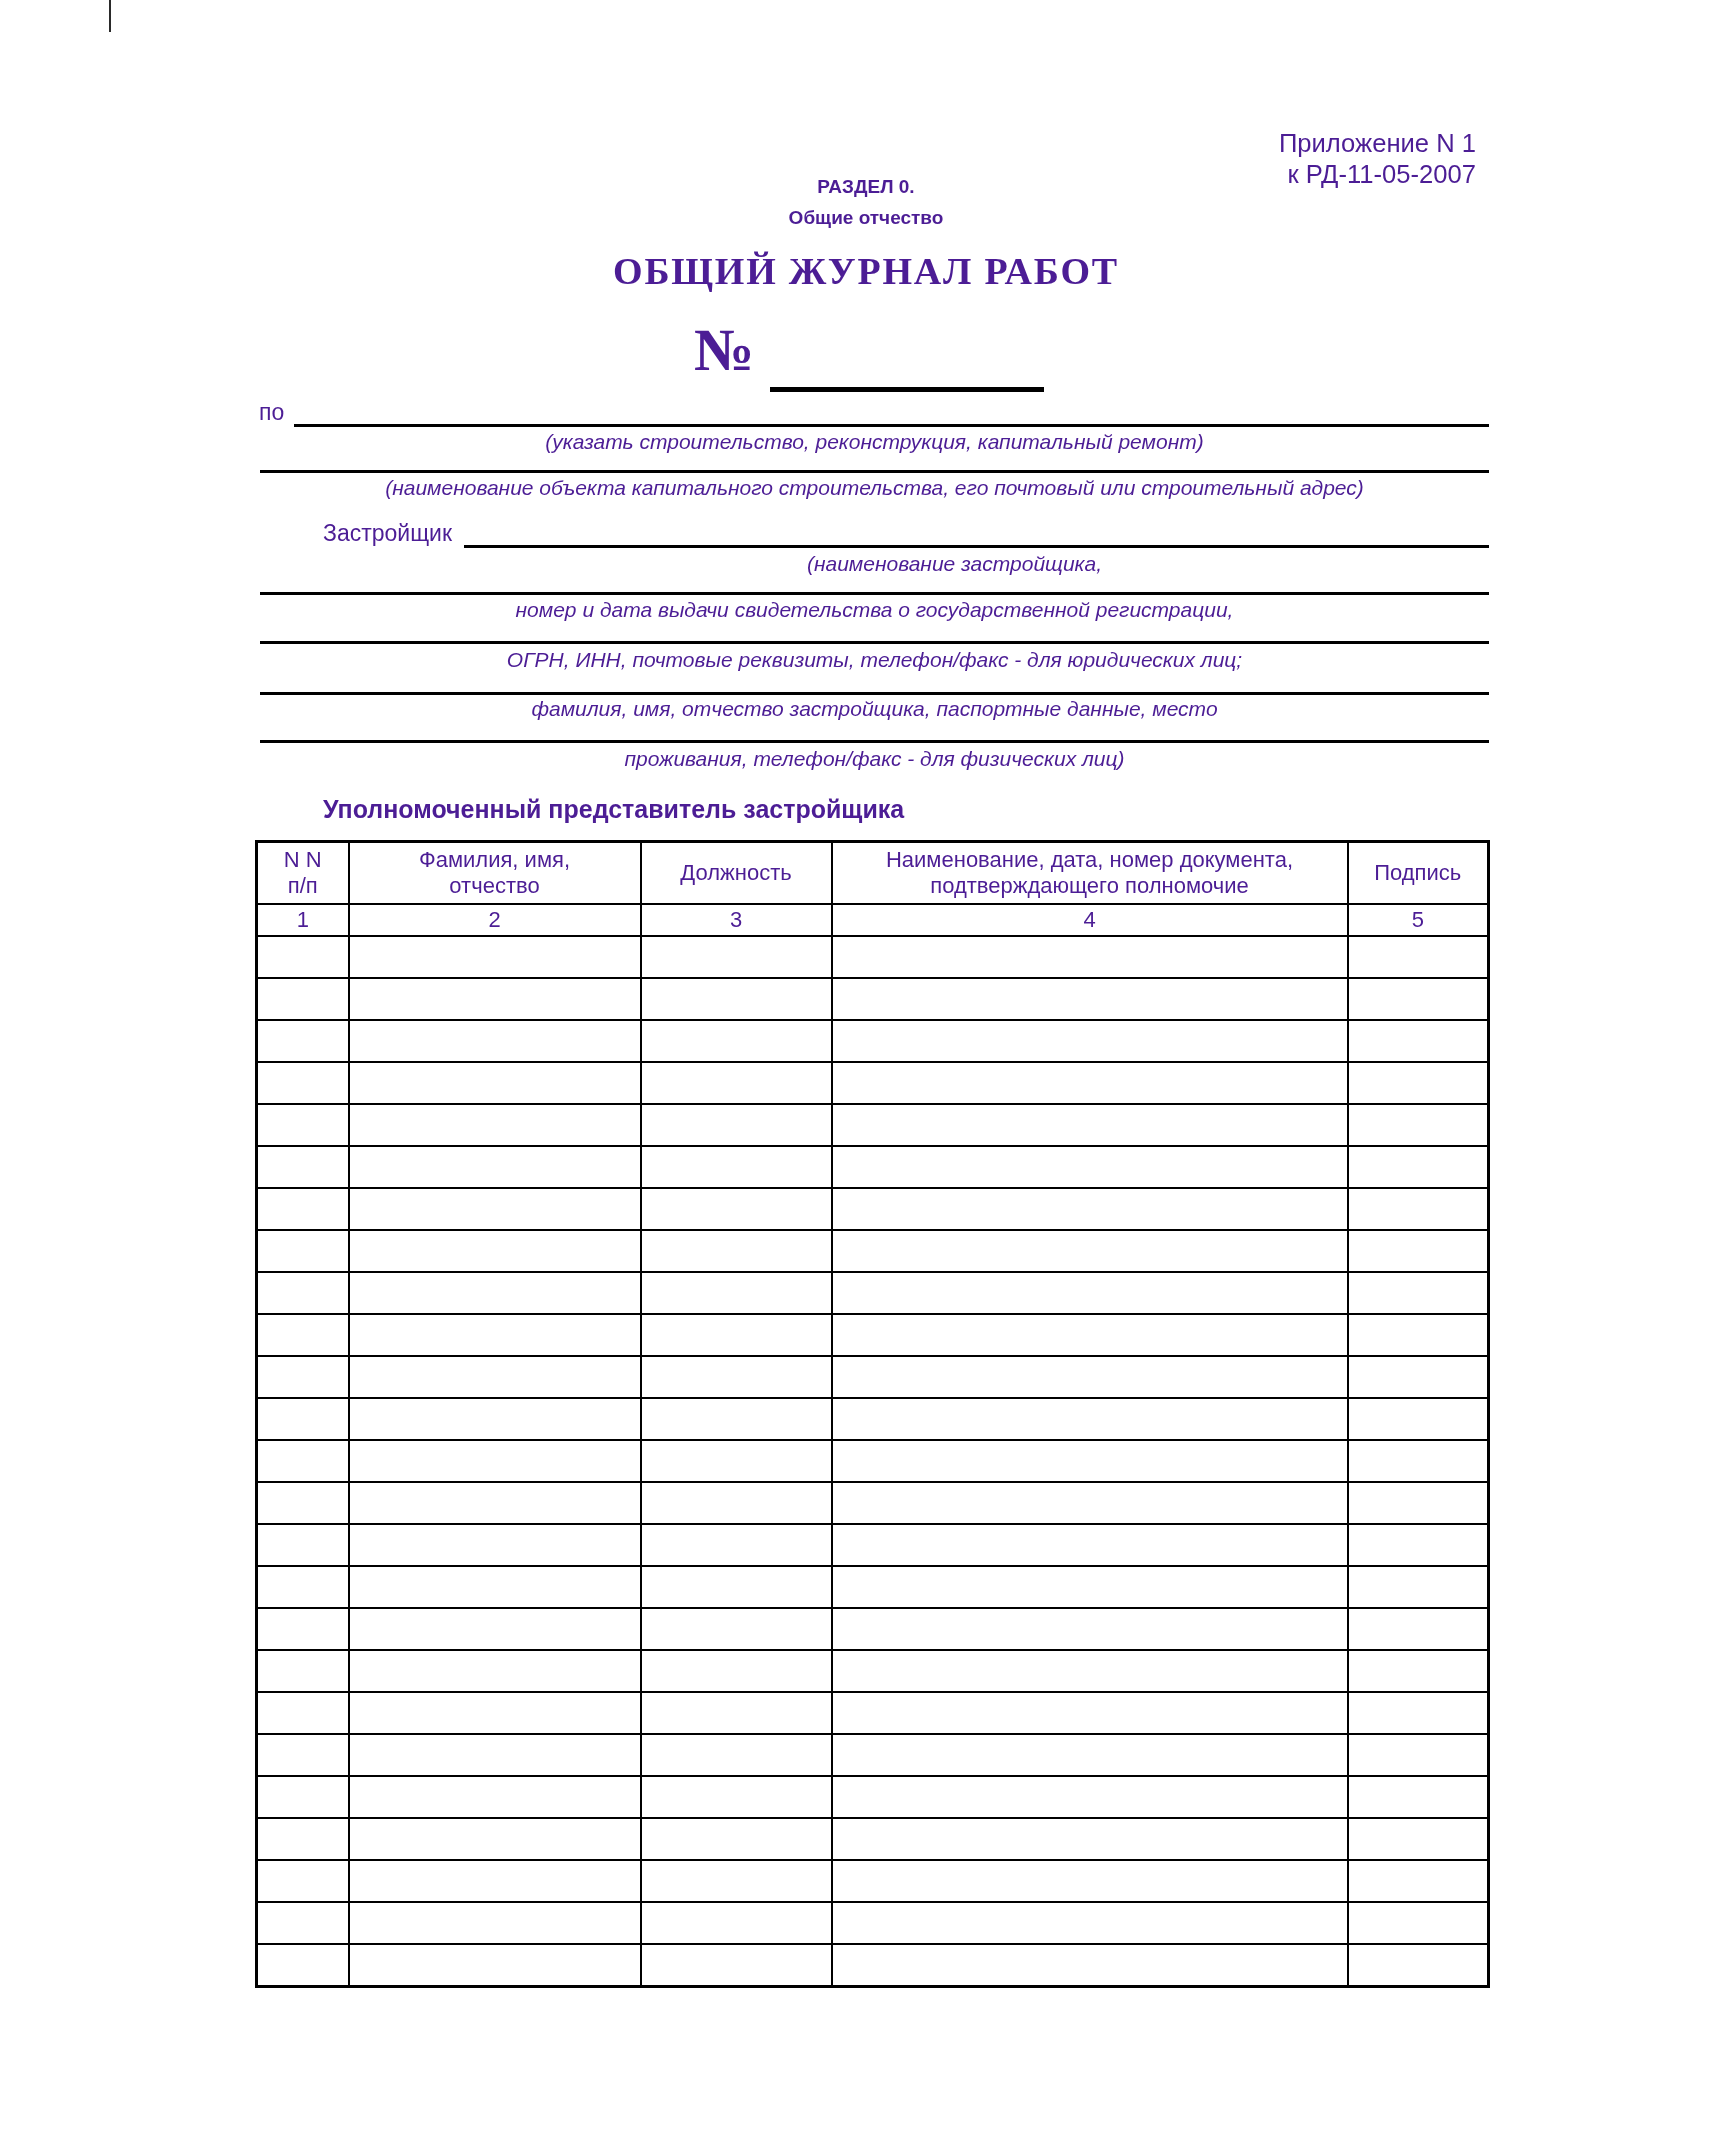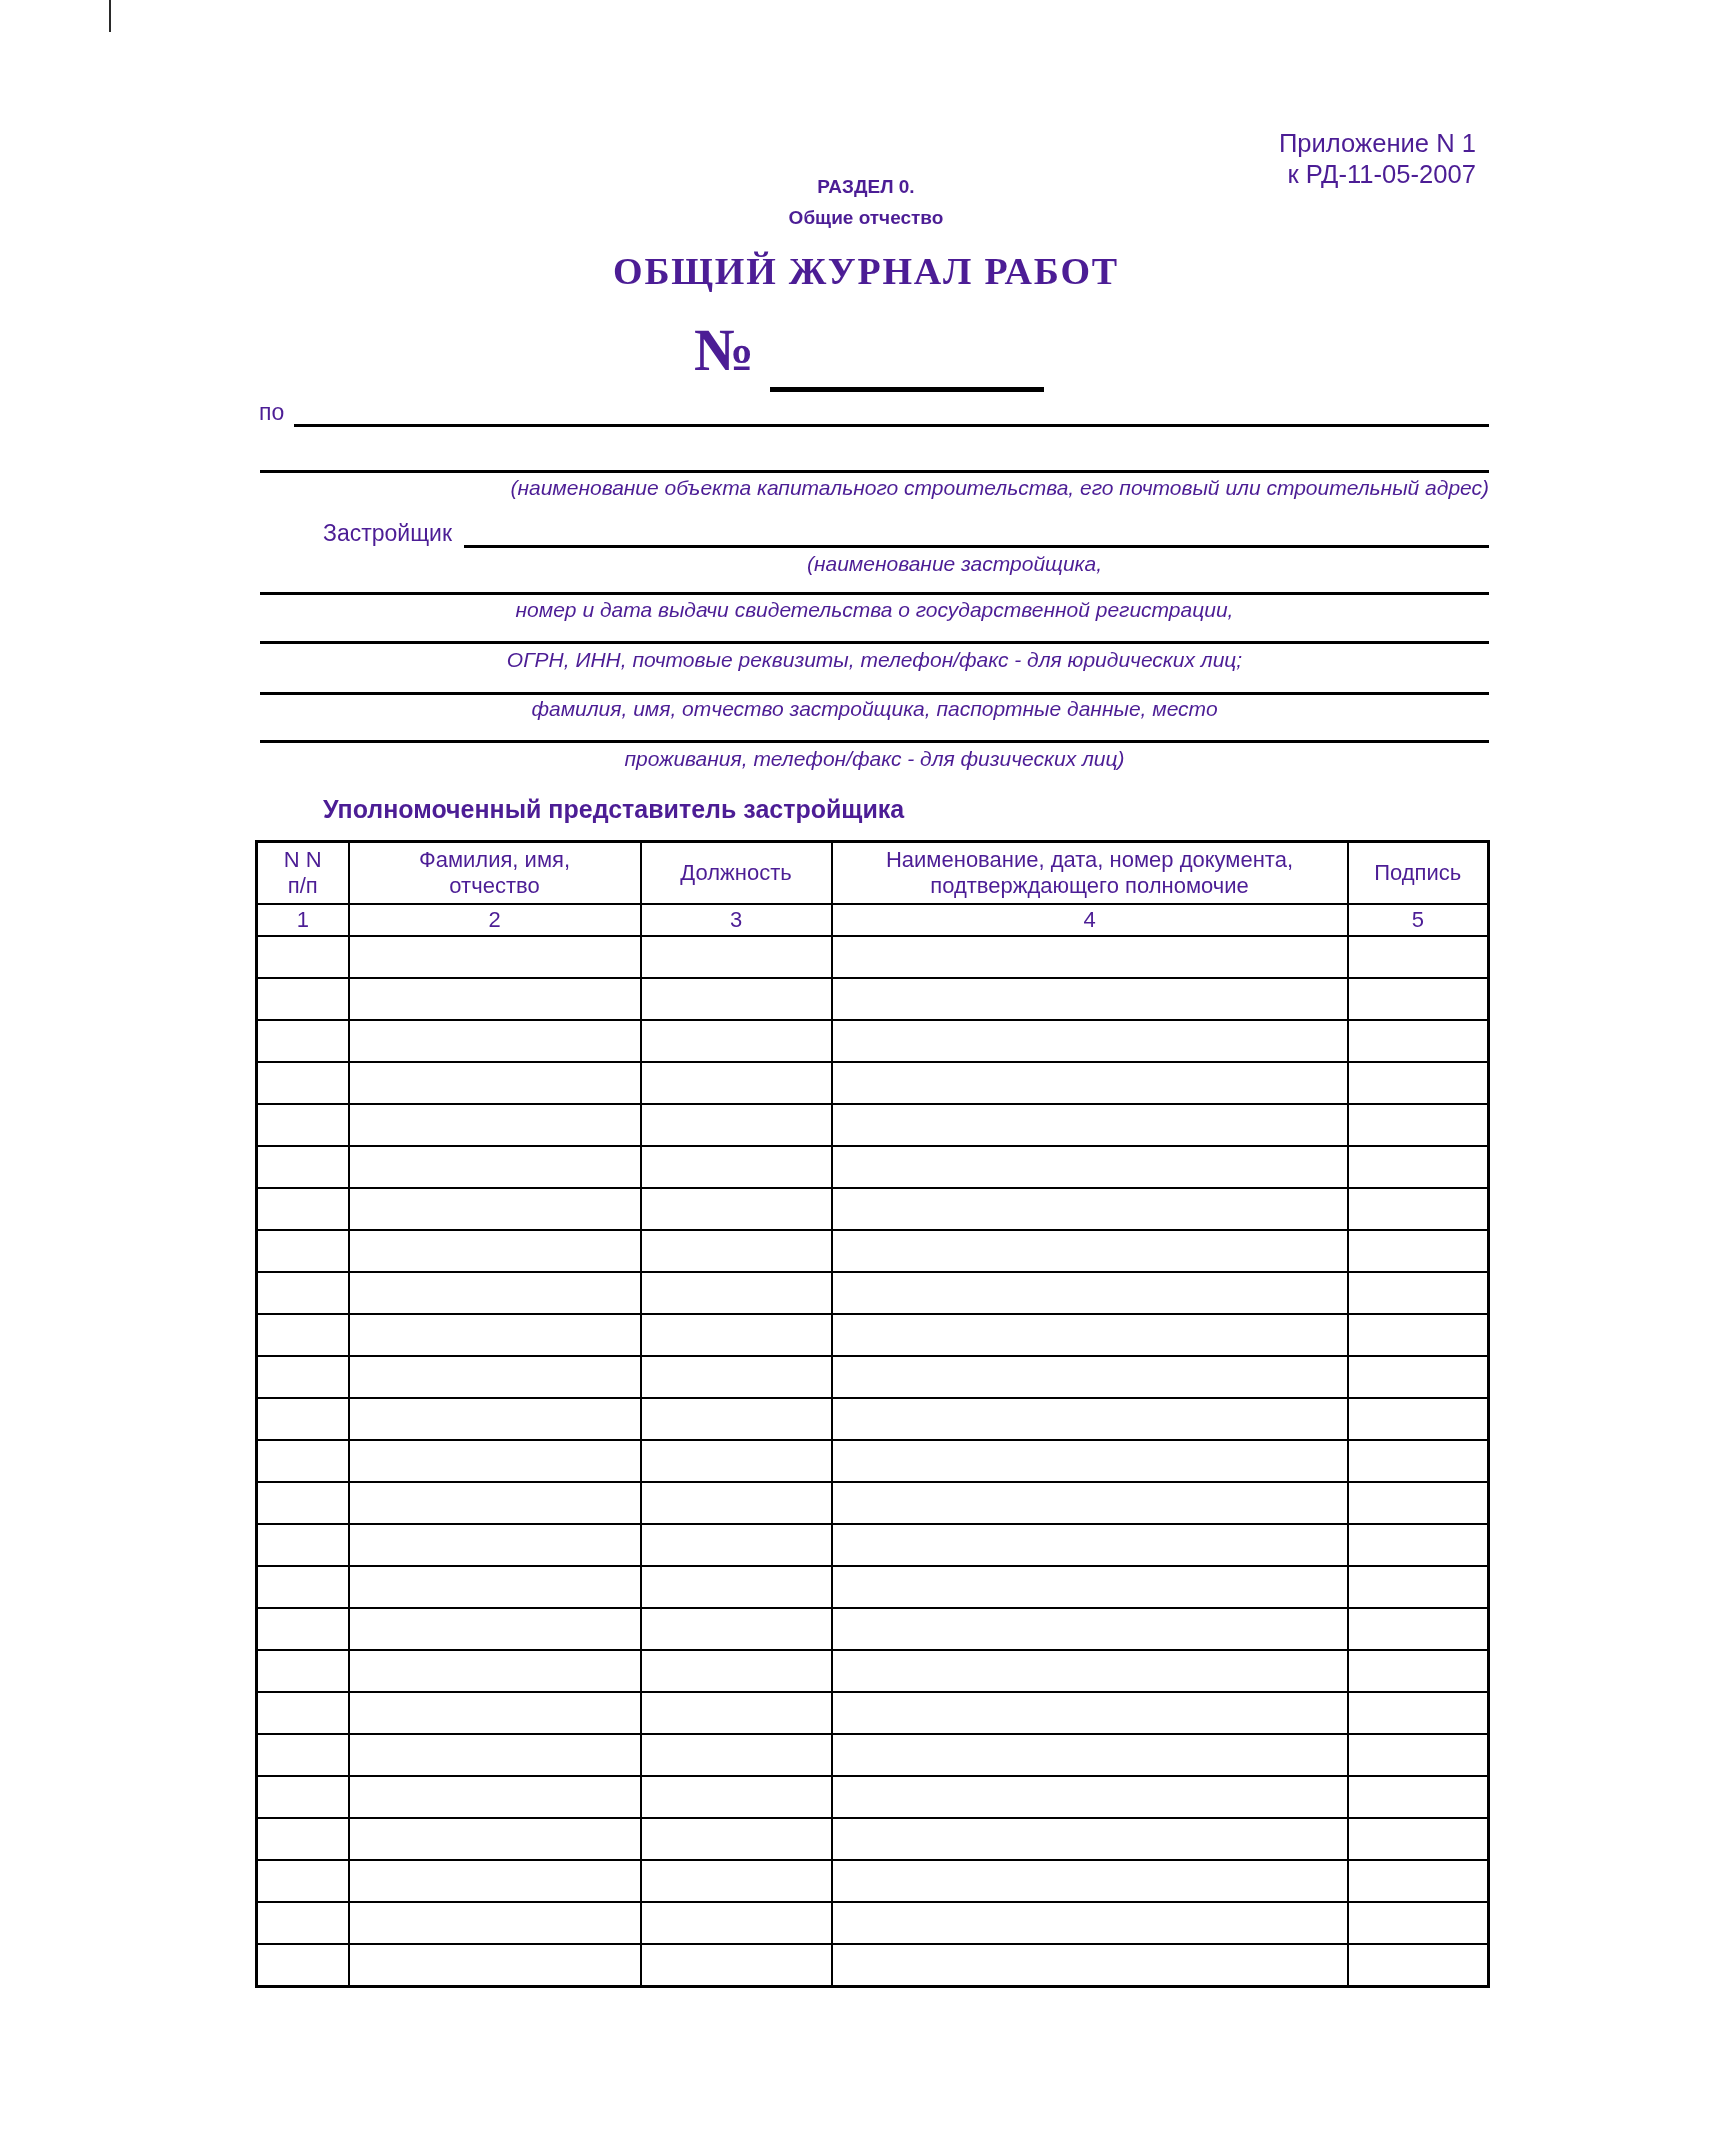--- a/index.html
+++ b/index.html
@@ -152,23 +152,24 @@
     <div>Общие отчество</div>
   </div>
 
   <div class="main-title">ОБЩИЙ ЖУРНАЛ РАБОТ</div>
 
   <div class="numero-sign">№</div>
   <div class="numero-blank"></div>
 
   <div class="form-label" style="left:259px; top:399px;">по</div>
   <div class="blank-line" style="left:294px; top:424px; width:1195px;"></div>
+  <div class="form-caption" style="left:260px; top:430px; width:1229px;">(указать строительство, реконструкция, капитальный ремонт)</div>
 
   <div class="blank-line" style="left:260px; top:470px; width:1229px;"></div>
-  <div class="form-caption" style="left:260px; top:476px; width:1229px;text-align:right;">(наименование объекта капитального строительства, его почтовый или строительный адрес)</div>
+  <div class="form-caption" style="left:260px; top:476px; width:1229px;">(наименование объекта капитального строительства, его почтовый или строительный адрес)</div>
 
   <div class="form-label" style="left:323px; top:520px;">Застройщик</div>
   <div class="blank-line" style="left:464px; top:545px; width:1025px;"></div>
   <div class="form-caption" style="left:420px; top:552px; width:1069px;">(наименование застройщика,</div>
 
   <div class="blank-line" style="left:260px; top:592px; width:1229px;"></div>
   <div class="form-caption" style="left:260px; top:598px; width:1229px;">номер и дата выдачи свидетельства о государственной регистрации,</div>
 
   <div class="blank-line" style="left:260px; top:641px; width:1229px;"></div>
   <div class="form-caption" style="left:260px; top:648px; width:1229px;">ОГРН, ИНН, почтовые реквизиты, телефон/факс - для юридических лиц;</div>

